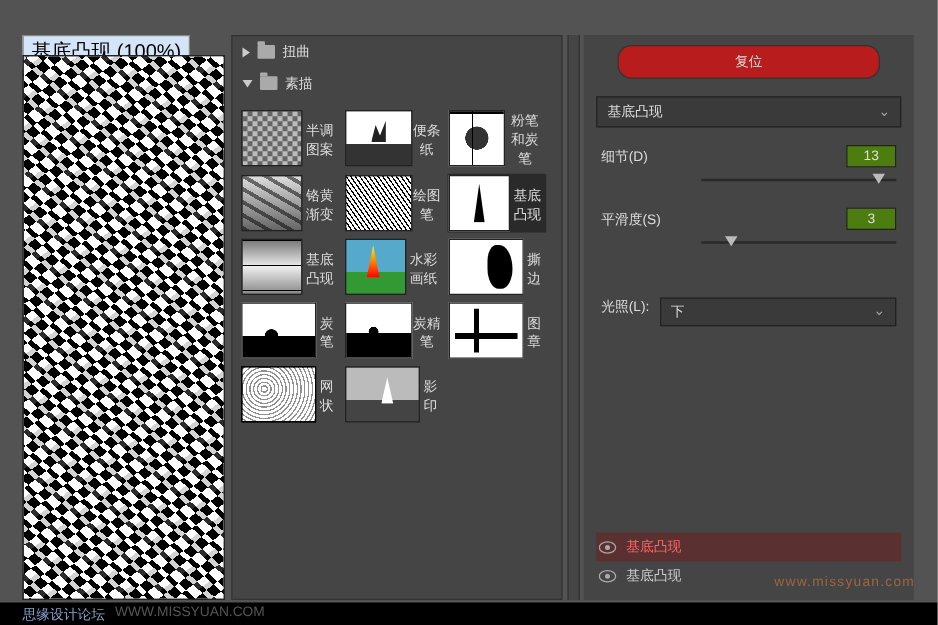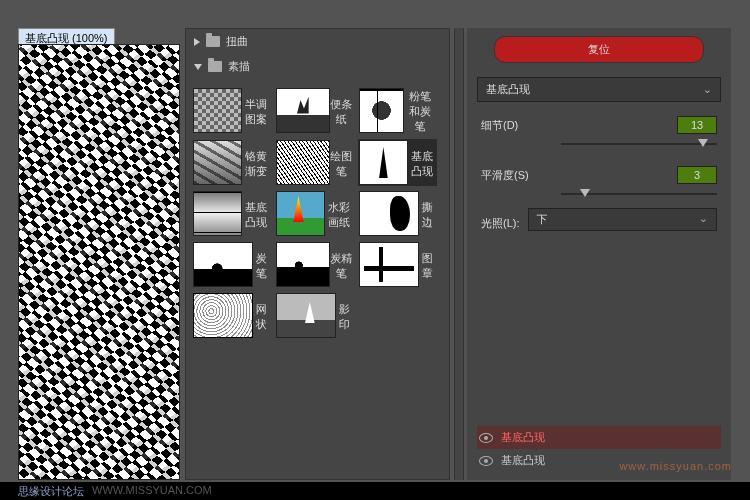--- a/index.html
+++ b/index.html
@@ -1,17 +1,17 @@
 <!DOCTYPE html>
 <html><head>
 <meta charset="utf-8">
 <style>
 *{margin:0;padding:0;box-sizing:border-box;font-family:"Microsoft YaHei",sans-serif;font-size:11px}
 body{background:#535353;width:750px;height:500px;overflow:hidden;position:relative}
-.preview-tab{position:absolute;left:18px;top:28px;background:#d4e5f7;padding:2px 6px;color:#000;font-size:11px;border:1px solid #888}
+.preview-tab{position:absolute;left:18px;top:28px;background:#d4e5f7;padding:2px 6px;color:#000;font-size:16px;border:1px solid #888}
 .preview-pane{position:absolute;left:18px;top:44px;width:162px;height:436px;border:1px solid #222;background:#333;overflow:hidden}
 .preview-texture{width:100%;height:100%;background:repeating-linear-gradient(42deg,#000 0 4px,#fff 4px 11px,#444 11px 15px,#ddd 15px 22px),repeating-linear-gradient(-38deg,#000 0 6px,#fff 6px 14px,#222 14px 18px);background-blend-mode:difference;filter:contrast(1.4)}
 .middle{position:absolute;left:185px;top:28px;width:265px;height:452px;background:#454545;border:1px solid #333}
 .cat-hdr{display:flex;align-items:center;padding:5px 8px;color:#ddd;gap:6px}
 .tri{display:inline-block;width:0;height:0}
 .tri-right{border-top:4px solid transparent;border-bottom:4px solid transparent;border-left:6px solid #ccc}
 .tri-down{border-left:4px solid transparent;border-right:4px solid transparent;border-top:6px solid #ccc}
 .folder{width:14px;height:11px;background:#aaa;position:relative;border-radius:1px}
 .folder:before{content:"";position:absolute;top:-3px;left:0;width:6px;height:3px;background:#aaa;border-radius:1px 1px 0 0}
 .thumbs{padding:6px 6px;display:grid;grid-template-columns:repeat(3,79px);gap:4px 4px}
@@ -48,21 +48,21 @@
 .right{position:absolute;left:467px;top:28px;width:264px;height:452px;background:#454545}
 .reset-btn{margin:8px auto 0;display:block;width:210px;padding:5px;background:#b91c1c;border:1px solid #333;border-radius:11px;color:#ddd;text-align:center;cursor:pointer}
 .dd{margin:14px 10px 0;display:flex;align-items:center;background:#3a3a3a;border:1px solid #222;padding:4px 8px;color:#ddd;justify-content:space-between}
 .dd-caret{color:#aaa}
 .slider-row{margin:14px 14px 0;display:flex;align-items:center;justify-content:space-between;color:#ddd}
 .slider-lbl{flex:0 0 80px}
 .slider-val{width:40px;background:#4d7c0f;border:1px solid #222;color:#ddd;text-align:center;padding:2px}
 .slider-track{margin:4px 14px 0 94px;height:14px;position:relative}
 .slider-track:before{content:"";position:absolute;left:0;right:0;top:5px;height:2px;background:#2a2a2a}
 .slider-thumb{position:absolute;top:1px;width:0;height:0;border-left:5px solid transparent;border-right:5px solid transparent;border-top:8px solid #bbb}
-.light-row{margin:6px 14px 0;display:flex;align-items:flex-end;gap:8px;color:#ddd}
+.light-row{margin:36px 14px 0;display:flex;align-items:flex-start;gap:8px;color:#ddd}
 .light-dd{flex:1;background:#3a3a3a;border:1px solid #222;padding:3px 8px;display:flex;justify-content:space-between;color:#ddd}
 .fx-layers{position:absolute;bottom:8px;left:10px;right:10px}
 .fx-row{display:flex;align-items:center;gap:8px;padding:4px 2px;color:#ccc}
 .eye{width:14px;height:10px;border:1px solid #aaa;border-radius:50%;position:relative}
 .eye:after{content:"";position:absolute;left:4px;top:2px;width:4px;height:4px;background:#aaa;border-radius:50%}
 .fx-row.sel{background:#5a3030}
 .fx-row.sel .fx-name{color:#f66}
 .watermark{position:absolute;right:18px;bottom:28px;color:#b06a3a;font-size:11px;letter-spacing:1px;opacity:.85}
 .footer{position:absolute;left:0;bottom:0;width:100%;height:18px;background:#000;color:#8aa0c8;font-size:11px;padding:2px 18px;display:flex;align-items:flex-start;gap:8px}
 .footer .sub{color:#555}

